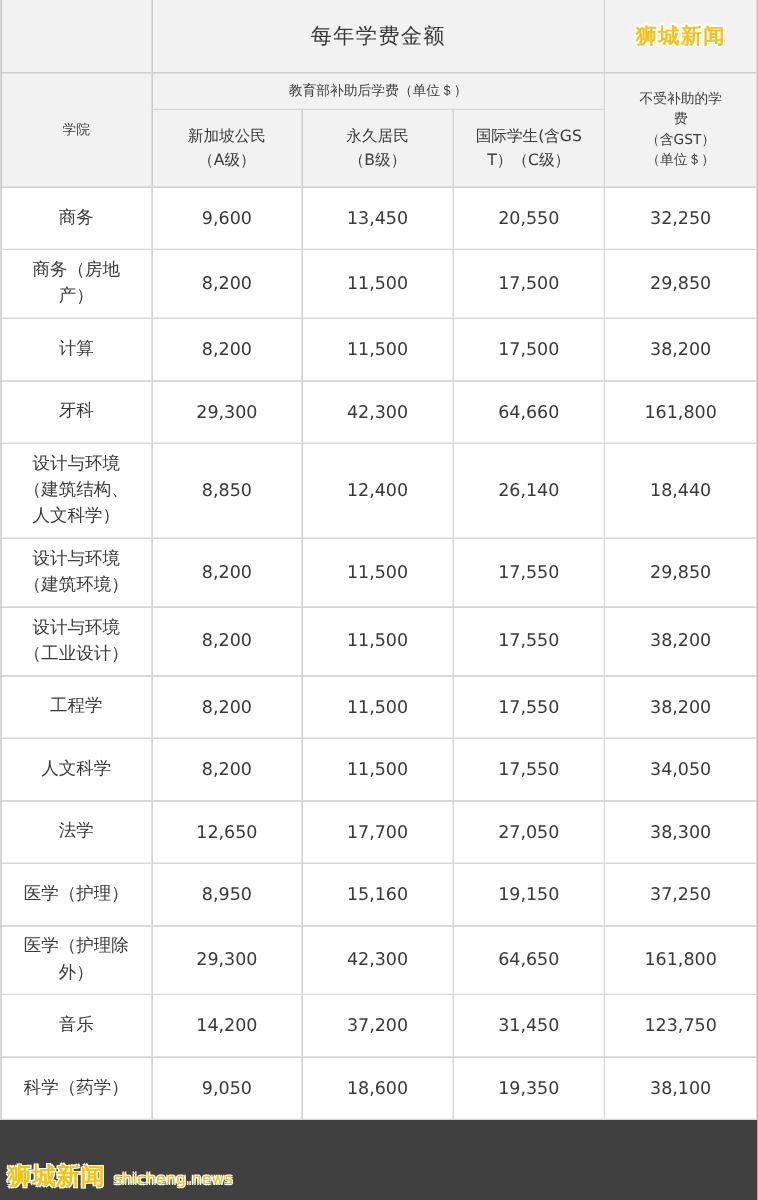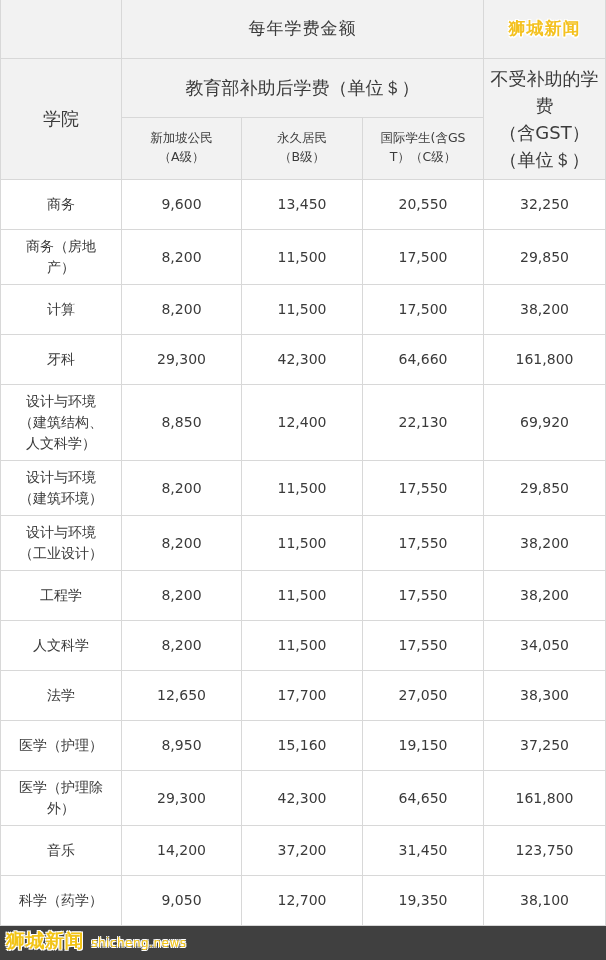--- a/index.html
+++ b/index.html
@@ -68,21 +68,21 @@
       -1px -1px 0 #ffffff,
        1px -1px 0 #ffffff,
       -1px  1px 0 #ffffff,
        1px  1px 0 #ffffff,
        0px  2px 0 #ffffff;
     letter-spacing: 1px;
   }
 
   tr.hdr td, tr.hdr2 td {
     background: #f2f2f2;
-    font-size: 18px;
+    font-size: 11px;
     line-height: 1.5;
     color: #3b3b3b;
   }
   td.college-head {
     font-size: 14px;
   }
   td.group-head {
     font-size: 13.5px;
   }
   td.right-head {
@@ -208,22 +208,22 @@
           <td class="col-name"><span>牙科</span></td>
           <td class="num">29,300</td>
           <td class="num">42,300</td>
           <td class="num">64,660</td>
           <td class="num">161,800</td>
         </tr>
         <tr class="body-row taller">
           <td class="col-name"><span>设计与环境</span><br><span>（建筑结构、</span><br><span>人文科学）</span></td>
           <td class="num">8,850</td>
           <td class="num">12,400</td>
-          <td class="num">22,130</td>
-          <td class="num">69,920</td>
+          <td class="num">26,140</td>
+          <td class="num">18,440</td>
         </tr>
         <tr class="body-row tall">
           <td class="col-name"><span>设计与环境</span><br><span>（建筑环境）</span></td>
           <td class="num">8,200</td>
           <td class="num">11,500</td>
           <td class="num">17,550</td>
           <td class="num">29,850</td>
         </tr>
         <tr class="body-row tall">
           <td class="col-name"><span>设计与环境</span><br><span>（工业设计）</span></td>
@@ -270,21 +270,21 @@
         <tr class="body-row">
           <td class="col-name"><span>音乐</span></td>
           <td class="num">14,200</td>
           <td class="num">37,200</td>
           <td class="num">31,450</td>
           <td class="num">123,750</td>
         </tr>
         <tr class="body-row">
           <td class="col-name"><span>科学（药学）</span></td>
           <td class="num">9,050</td>
-          <td class="num">12,700</td>
+          <td class="num">18,600</td>
           <td class="num">19,350</td>
           <td class="num">38,100</td>
         </tr>
       </tbody>
   </table>
 
   <div class="watermark">
     <span>狮城新闻</span>
     <span class="sub">shicheng.news</span>
   </div>

